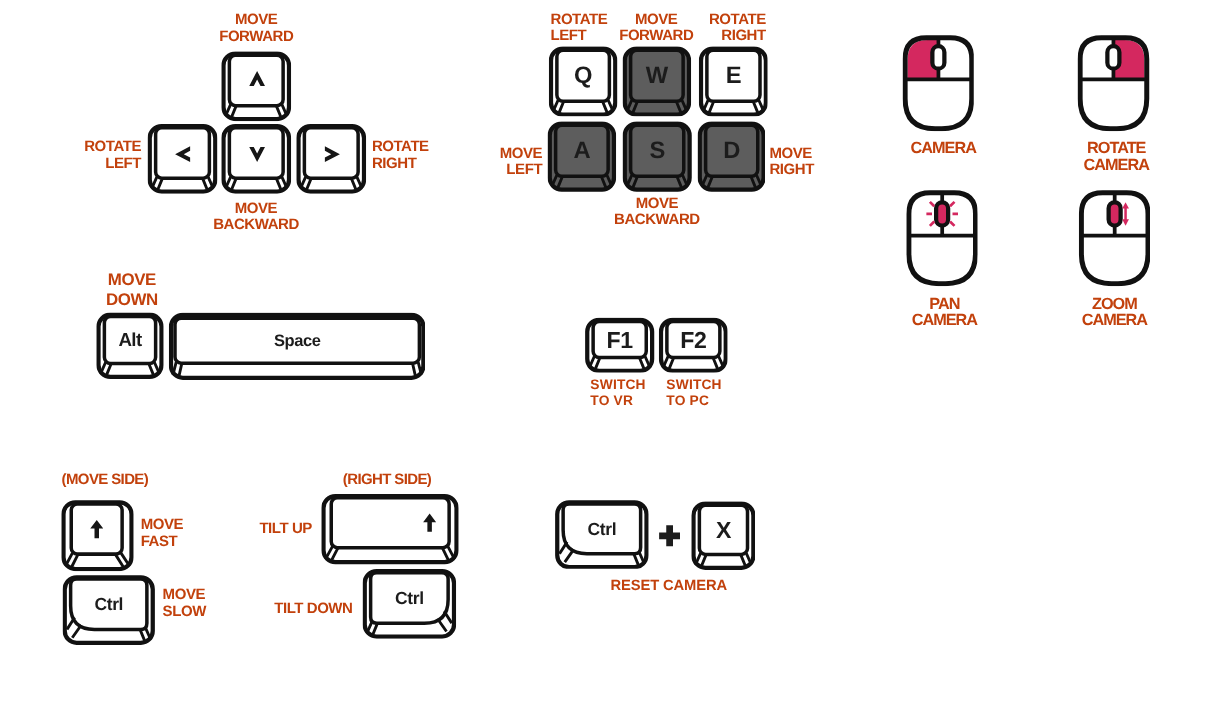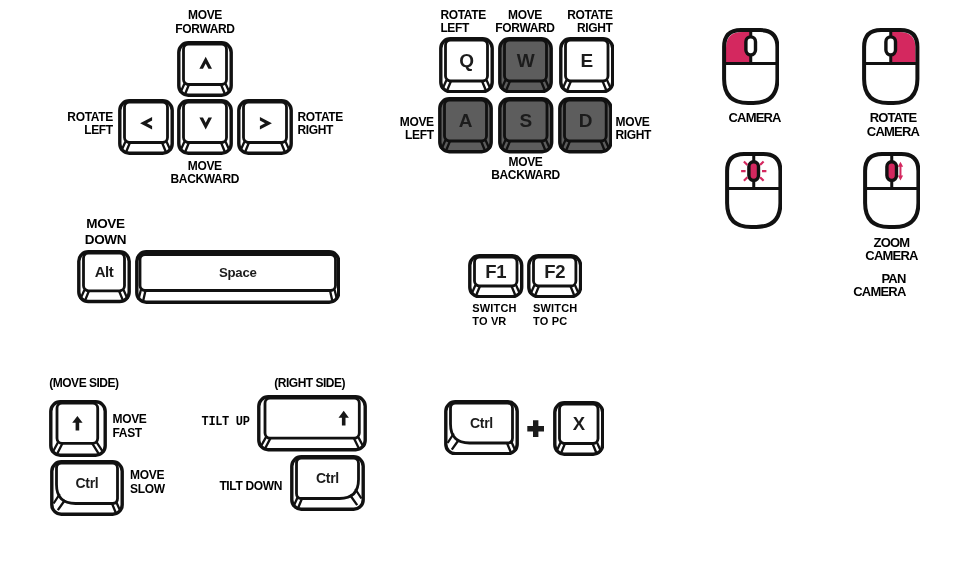--- a/index.html
+++ b/index.html
@@ -1,15 +1,15 @@
 <!DOCTYPE html>
 <html><head><meta charset="utf-8"><style>
 html,body{margin:0;padding:0;background:#ffffff;}
 #page{position:relative;width:964px;height:567px;background:#ffffff;overflow:hidden;
- font-family:"Liberation Sans",sans-serif;font-weight:bold;color:#000000;}
+ font-family:"Liberation Sans",sans-serif;font-weight:bold;color:#c2410c;}
 .lb{white-space:nowrap;}
 </style></head><body>
 <div id="page">
 
 <div class="lb" style="position:absolute;top:9.3px;font-size:12px;line-height:13.2px;letter-spacing:-0.35px;left:55.0px;width:300px;text-align:center;">MOVE<br>FORWARD</div>
 
 <svg style="position:absolute;left:177px;top:41px" width="56" height="56" viewBox="0 0 56 56">
       <rect x="1.8" y="1.8" width="52.4" height="52.4" rx="9.5" fill="#ffffff" stroke="#111111" stroke-width="3.4"></rect>
 <rect x="6.5" y="3.2" width="43.0" height="40.3" rx="5" fill="#ffffff" stroke="#111111" stroke-width="2.8"></rect>
 <path d="M7.5 42.5 L3.4 51.8 M12.0 43.5 L8.2 52.8 M48.5 42.5 L52.6 51.8 M44.0 43.5 L47.8 52.8" stroke="#111111" stroke-width="2.3" fill="none"></path>
@@ -115,21 +115,21 @@
 
 <div class="lb" style="position:absolute;top:111.3px;font-size:13px;line-height:13.8px;letter-spacing:-0.8px;left:743.0px;width:300px;text-align:center;">ROTATE<br>CAMERA</div>
 
 <svg style="position:absolute;left:724.6px;top:152.2px" width="57.5" height="77" viewBox="0 0 57.5 77">
       <path d="M2.1 19.1 Q2.1 2.1 19.1 2.1 H38.4 Q55.4 2.1 55.4 19.1 V50.900000000000006 Q55.4 74.9 31.4 74.9 H26.1 Q2.1 74.9 2.1 50.900000000000006 Z" fill="none" stroke="#111111" stroke-width="4"></path>
 <path d="M2.1 36.5 H55.4 M28.75 2.1 V36.5" stroke="#111111" stroke-width="3" fill="none"></path>
 <rect x="23.9" y="9.8" width="9.6" height="18.6" rx="4.8" fill="#d4285f" stroke="#111111" stroke-width="3.4"></rect>
 <path d="M22.4 13.0 L18.9 9.5 M35.0 13.0 L38.6 9.5 M22.4 25.2 L18.9 28.7 M35.0 25.2 L38.6 28.7 M16.1 19.1 L20.6 19.1 M37.0 19.1 L41.4 19.1" stroke="#d4285f" stroke-width="2.2" fill="none"></path>
     </svg>
 
-<div class="lb" style="position:absolute;top:235.7px;font-size:13px;line-height:13.6px;letter-spacing:-0.8px;left:605.5px;width:300px;text-align:right;margin-top:36px;">PAN<br>CAMERA</div>
+<div class="lb" style="position:absolute;top:235.7px;font-size:13px;line-height:13.6px;letter-spacing:-0.8px;left:605.5px;width:300px;text-align:center;">PAN<br>CAMERA</div>
 
 <svg style="position:absolute;left:862.8px;top:152.2px" width="57.5" height="77" viewBox="0 0 57.5 77">
       <path d="M2.1 19.1 Q2.1 2.1 19.1 2.1 H38.4 Q55.4 2.1 55.4 19.1 V50.900000000000006 Q55.4 74.9 31.4 74.9 H26.1 Q2.1 74.9 2.1 50.900000000000006 Z" fill="none" stroke="#111111" stroke-width="4"></path>
 <path d="M2.1 36.5 H55.4 M28.75 2.1 V36.5" stroke="#111111" stroke-width="3" fill="none"></path>
 <rect x="23.9" y="9.8" width="9.6" height="18.6" rx="4.8" fill="#d4285f" stroke="#111111" stroke-width="3.4"></rect>
 <path d="M37.45 14.0 V24.200000000000003" stroke="#d4285f" stroke-width="2"></path>
 <path d="M37.45 9.700000000000001 L40.150000000000006 14.8 L34.75 14.8 Z" fill="#d4285f"></path>
 <path d="M37.45 28.500000000000004 L40.150000000000006 23.400000000000002 L34.75 23.400000000000002 Z" fill="#d4285f"></path>
     </svg>
 
@@ -181,20 +181,21 @@
       <path d="M8.7 0.3 V17.1 M0.3 8.7 H17.1" stroke="#1c1c1c" stroke-width="5.4"></path>
     </svg>
 
 <svg style="position:absolute;left:552.5px;top:400.5px" width="51.5" height="55" viewBox="0 0 51.5 55">
       <rect x="1.8" y="1.8" width="47.9" height="51.4" rx="9.5" fill="#ffffff" stroke="#111111" stroke-width="3.4"></rect>
 <rect x="6.5" y="3.2" width="38.5" height="39.3" rx="5" fill="#ffffff" stroke="#111111" stroke-width="2.8"></rect>
 <path d="M7.5 41.5 L3.4 50.8 M12.0 42.5 L8.2 51.8 M44.0 41.5 L48.1 50.8 M39.5 42.5 L43.3 51.8" stroke="#111111" stroke-width="2.3" fill="none"></path>
 <text x="25.8" y="22.8" font-family="Liberation Sans, sans-serif" font-weight="bold" font-size="18.5" fill="#1c1c1c" text-anchor="middle" dominant-baseline="central" letter-spacing="-0.3">X</text>
     </svg>
 
+<div class="lb" style="position:absolute;top:461.6px;font-size:11.8px;line-height:13.2px;letter-spacing:-0.1px;left:385.0px;width:300px;text-align:center;">RESET CAMERA</div>
 
 <div class="lb" style="position:absolute;top:377.2px;font-size:12px;line-height:13.2px;letter-spacing:-0.5px;left:49.3px;">(MOVE SIDE)</div>
 
 <svg style="position:absolute;left:48.5px;top:400px" width="58" height="57" viewBox="0 0 58 57">
       <rect x="1.8" y="1.8" width="54.4" height="53.4" rx="9.5" fill="#ffffff" stroke="#111111" stroke-width="3.4"></rect>
 <rect x="8.0" y="3.2" width="40.7" height="40.1" rx="5" fill="#ffffff" stroke="#111111" stroke-width="2.8"></rect>
 <path d="M9.0 42.3 L3.4 52.8 M13.5 43.3 L8.2 53.8 M47.7 42.3 L54.6 52.8 M43.2 43.3 L49.8 53.8" stroke="#111111" stroke-width="2.3" fill="none"></path>
 <path d="M28.4 15.9 L33.6 22.8 L30.2 22.8 L30.2 30.5 L26.6 30.5 L26.6 22.8 L23.2 22.8 Z" fill="#161616"></path>
     </svg>
 
@@ -204,21 +205,21 @@
       <rect x="1.8" y="1.8" width="70.4" height="52.4" rx="9.5" fill="#ffffff" stroke="#111111" stroke-width="3.4"></rect>
 <path d="M11.5 3.2 H62.5 Q67.5 3.2 67.5 8.2 V38.5 Q67.5 43.5 62.5 43.5 H25.5 Q6.5 43.5 6.5 24.5 V8.2 Q6.5 3.2 11.5 3.2 Z" fill="#ffffff" stroke="#111111" stroke-width="2.8"></path>
 <path d="M9.7 34.0 L3.6 43.5 M15.0 40.0 L7.8 50.2 M66.5 42.5 L70.6 51.8 M62.0 43.5 L65.8 52.8" stroke="#111111" stroke-width="2.3" fill="none"></path>
 <text x="37.0" y="23.3" font-family="Liberation Sans, sans-serif" font-weight="bold" font-size="14" fill="#1c1c1c" text-anchor="middle" dominant-baseline="central" letter-spacing="-0.3">Ctrl</text>
     </svg>
 
 <div class="lb" style="position:absolute;top:468.7px;font-size:12px;line-height:13.9px;letter-spacing:-0.35px;left:130.1px;">MOVE<br>SLOW</div>
 
 <div class="lb" style="position:absolute;top:377.3px;font-size:12px;line-height:13.2px;letter-spacing:-0.5px;left:274.3px;">(RIGHT SIDE)</div>
 
-<div class="lb" style="position:absolute;top:415.9px;font-size:12px;line-height:13.2px;letter-spacing:-0.35px;right:714.5px;text-align:right;font-family:Liberation Mono, monospace;">TILT UP</div>
+<div class="lb" style="position:absolute;top:415.9px;font-size:12px;line-height:13.2px;letter-spacing:-0.35px;right:714.5px;text-align:right;">TILT UP</div>
 
 <svg style="position:absolute;left:256.5px;top:395.4px" width="110" height="56.5" viewBox="0 0 110 56.5">
       <rect x="1.8" y="1.8" width="106.4" height="52.9" rx="9.5" fill="#ffffff" stroke="#111111" stroke-width="3.4"></rect>
 <rect x="8.0" y="3.2" width="94.3" height="39.9" rx="5" fill="#ffffff" stroke="#111111" stroke-width="2.8"></rect>
 <path d="M9.0 42.1 L3.4 52.3 M13.5 43.1 L8.2 53.3 M101.3 42.1 L106.6 52.3 M96.8 43.1 L101.8 53.3" stroke="#111111" stroke-width="2.3" fill="none"></path>
 <path d="M86.7 15.8 L91.9 22.8 L88.5 22.8 L88.5 30.4 L84.9 30.4 L84.9 22.8 L81.5 22.8 Z" fill="#161616"></path>
     </svg>
 
 <div class="lb" style="position:absolute;top:479.6px;font-size:12px;line-height:13.2px;letter-spacing:-0.35px;right:682.0px;text-align:center;">TILT DOWN</div>
 

